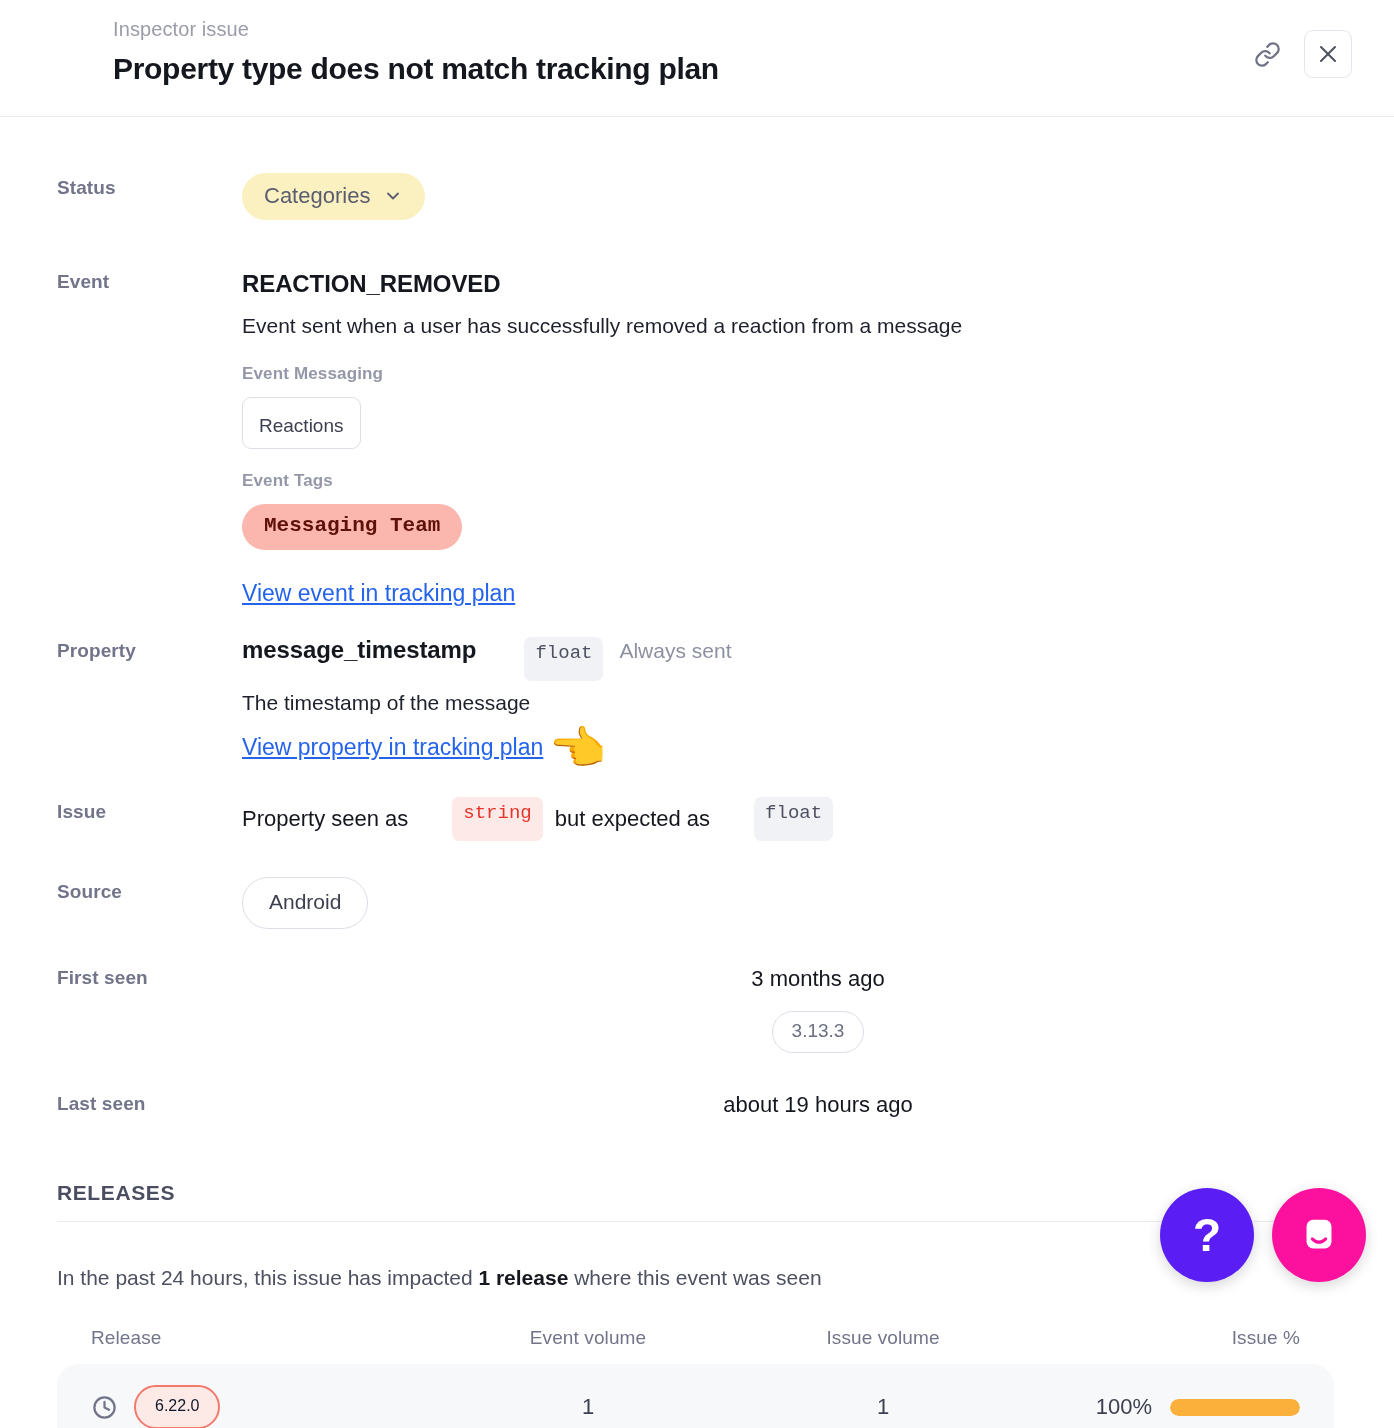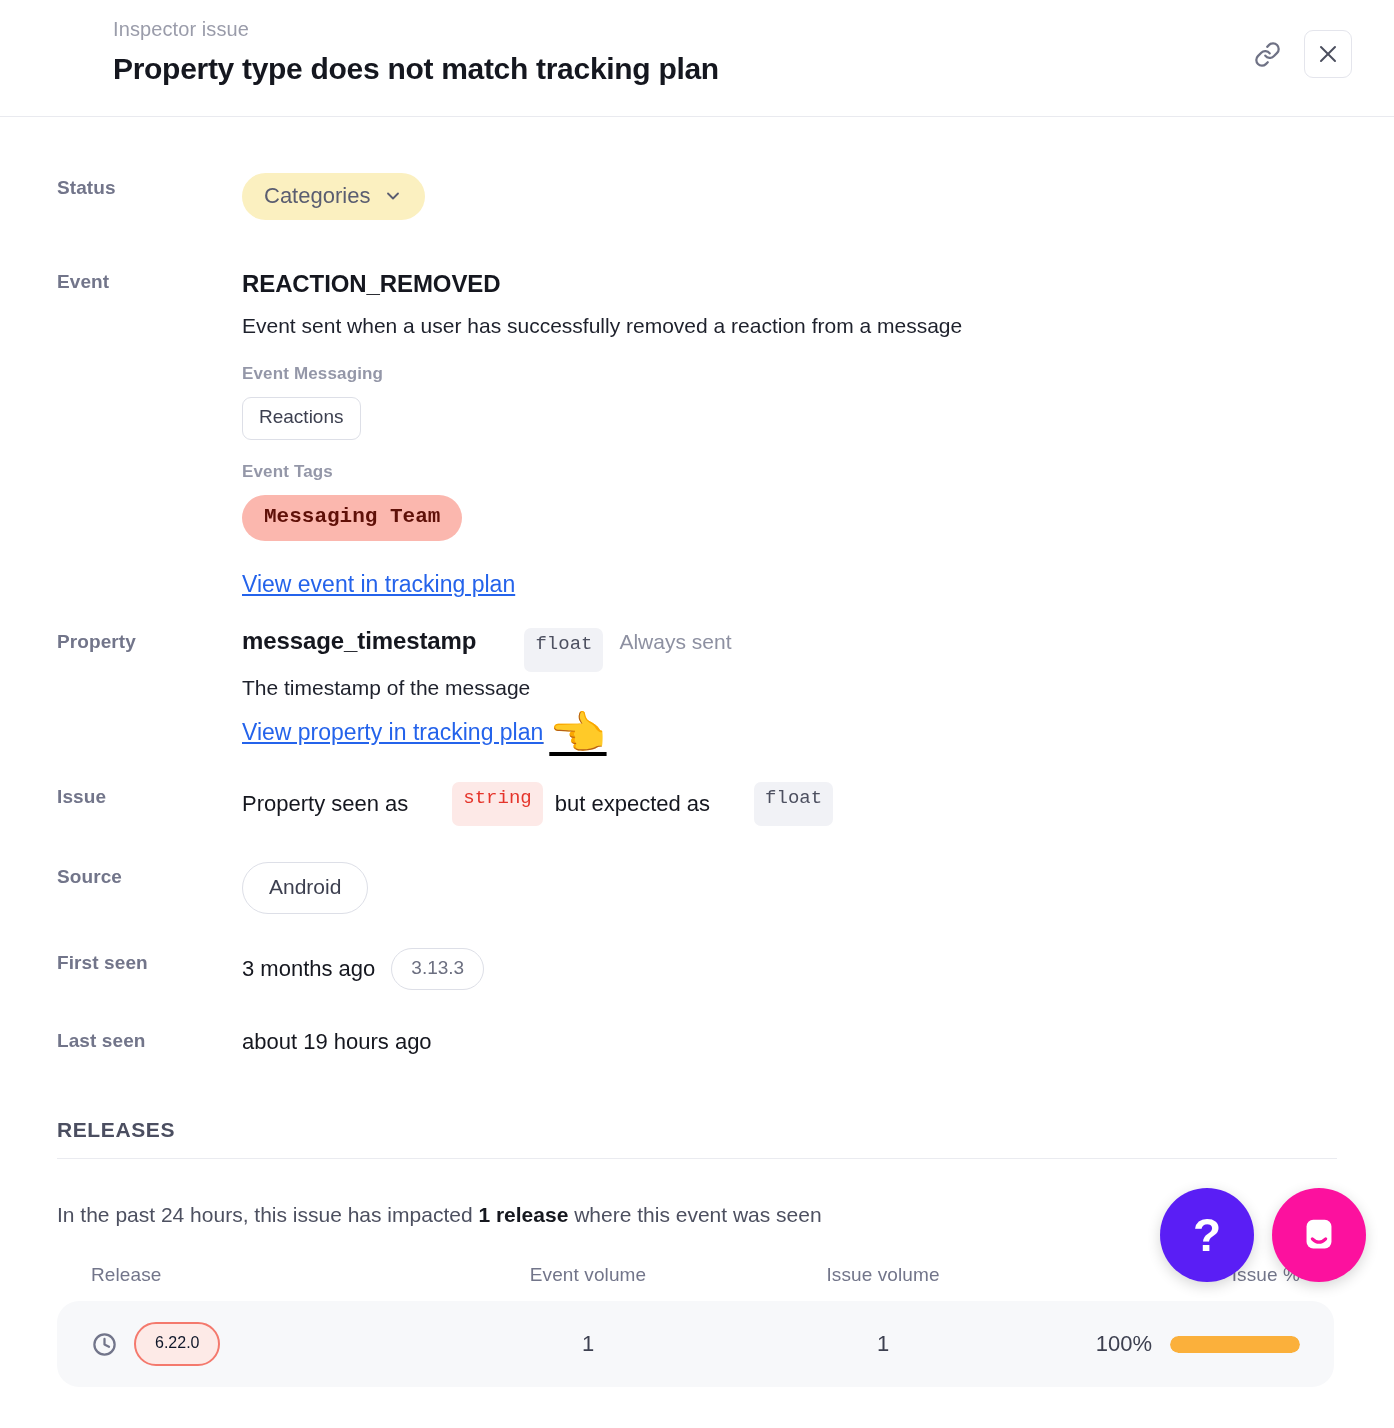--- a/index.html
+++ b/index.html
@@ -122,21 +122,21 @@
     font-size: 17px;
     font-weight: bold;
     color: #9497A8;
     margin-top: 22px;
     letter-spacing: 0.15px;
   }
   .chip-outline {
     display: inline-block;
     border: 1px solid #DDDFE7;
     border-radius: 9px;
-    padding: 7px 16px 10px;
+    padding: 16px 16px 10px;
     font-size: 19px;
     color: #3C3F4F;
     margin-top: 13px;
     background: #fff;
     line-height: 24px;
   }
   .tag-pill {
     display: inline-block;
     background: #FBB7AE;
     border-radius: 30px;
@@ -187,26 +187,26 @@
     color: #E5342A;
   }
   .always-sent {
     font-size: 21px;
     color: #8D90A1;
   }
   .prop-desc {
     font-size: 21px;
     color: #1E212C;
     line-height: 32px;
+    margin-top: 6px;
   }
   .prop-link-line {
     display: flex;
     align-items: center;
     margin-top: 4px;
-    text-decoration: underline;
   }
   .hand {
     font-size: 46px;
     line-height: 1;
     margin-left: 6px;
     margin-top: 2px;
     display: inline-block;
   }
 
   
@@ -235,20 +235,21 @@
 
   
   .seen-row { margin-bottom: 36px; }
   .seen-line {
     display: flex;
     align-items: center;
     gap: 16px;
     font-size: 22px;
     color: #15171F;
     line-height: 32px;
+    flex-direction: column;
   }
   .version-chip {
     display: inline-block;
     border: 1px solid #DDDFE7;
     border-radius: 30px;
     padding: 7px 19px 9px;
     font-size: 19px;
     color: #6C6F80;
     background: #fff;
     line-height: 24px;

